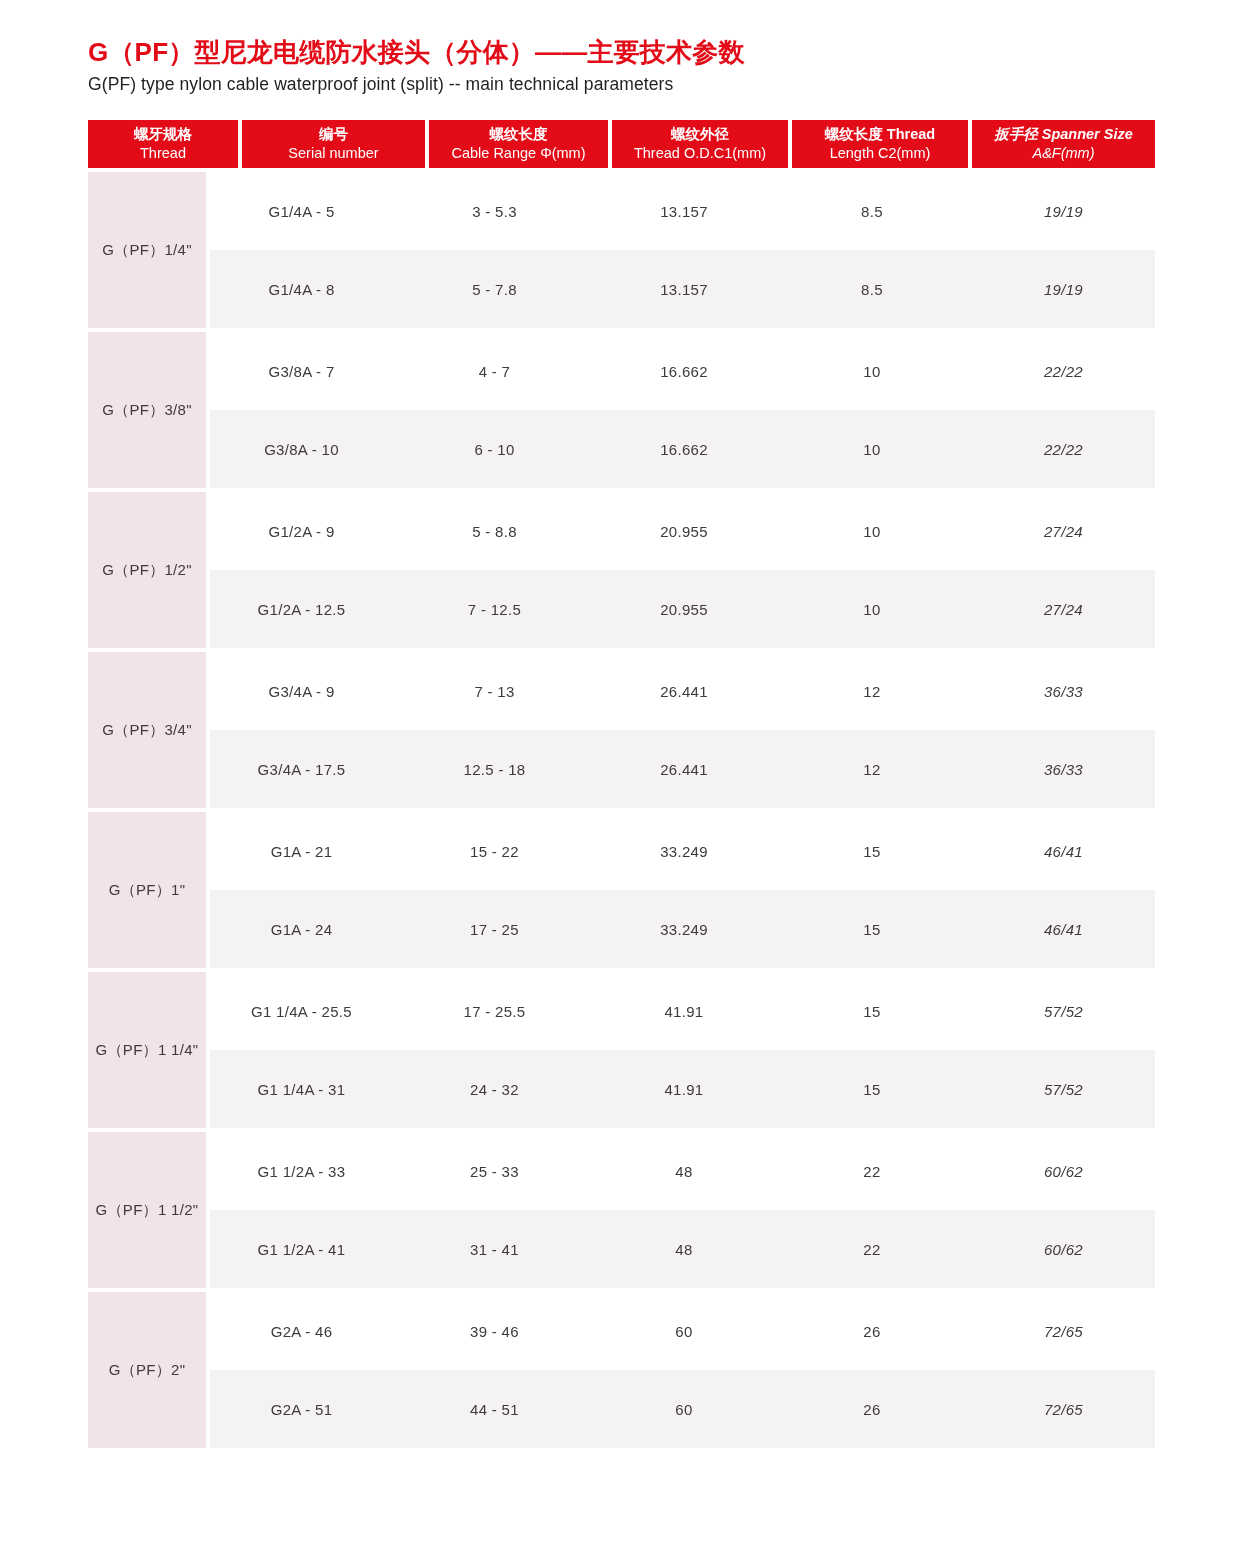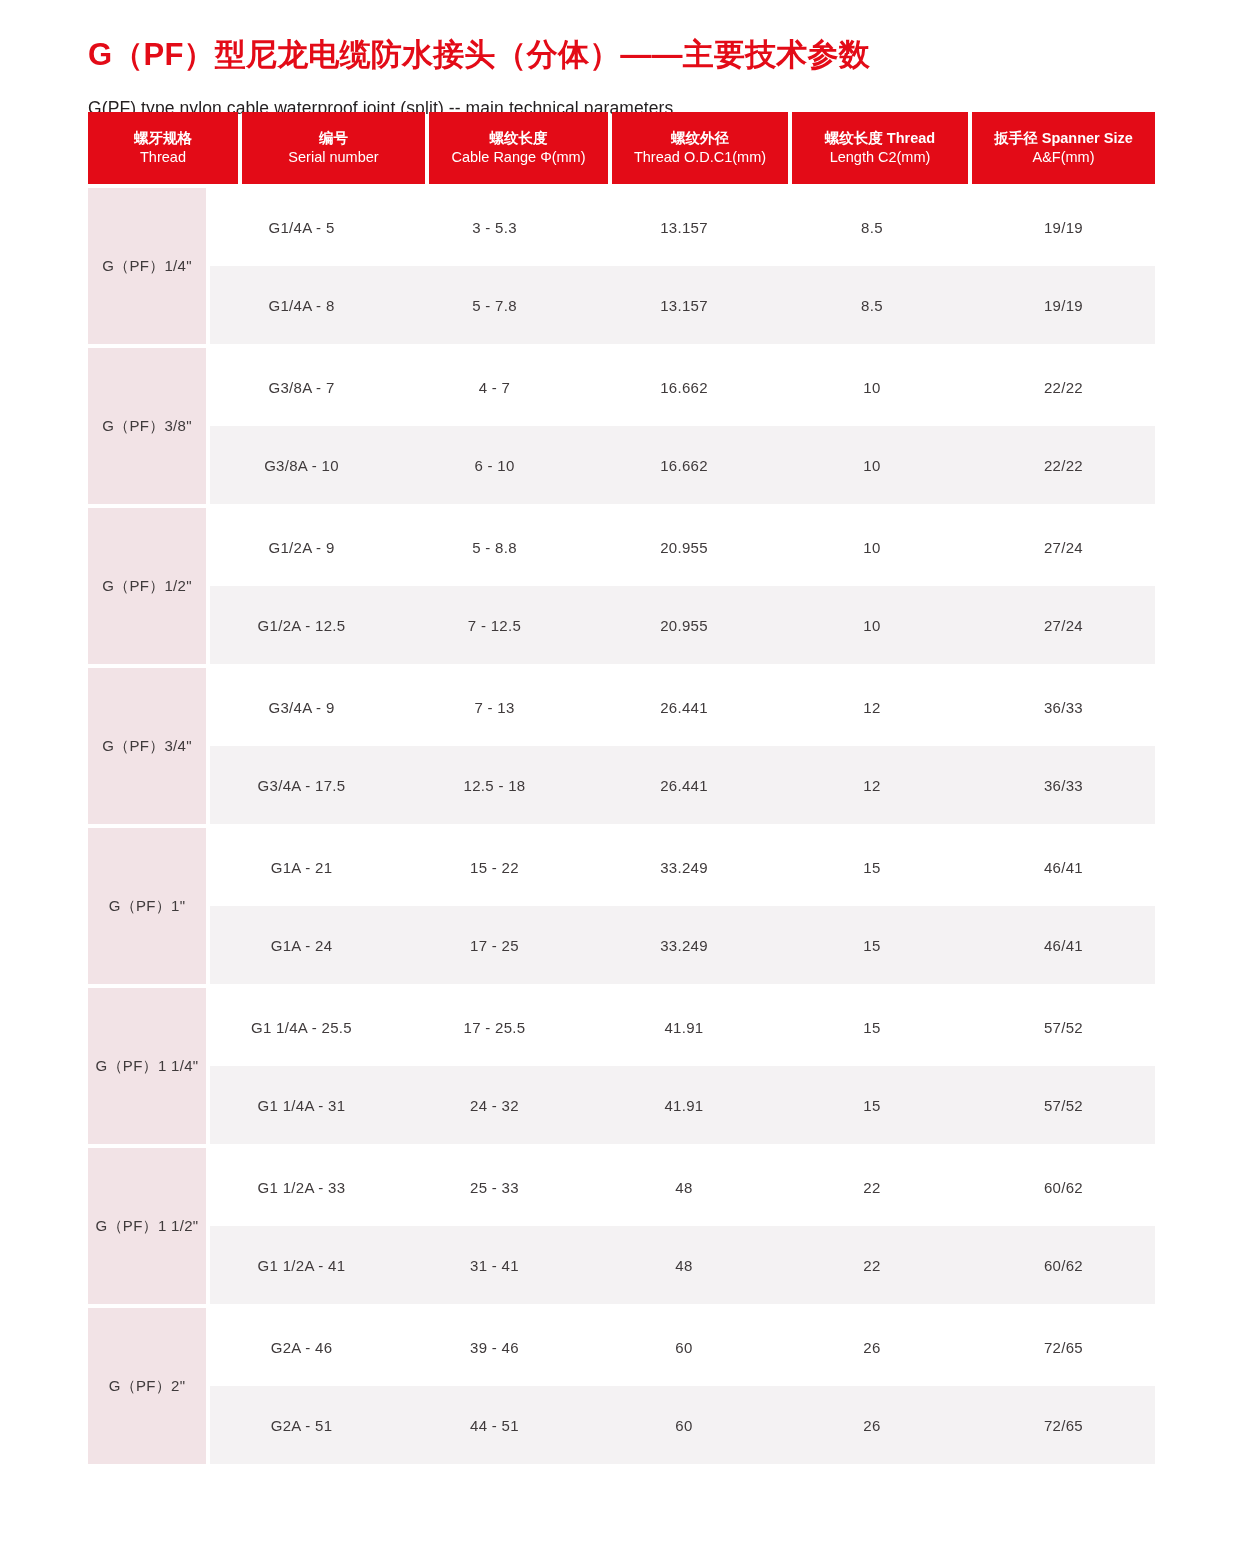--- a/index.html
+++ b/index.html
@@ -22,50 +22,51 @@
   }
 
   
   .title-block {
     position: absolute;
     left: 88px;
     top: 36px;
     width: 1070px;
   }
   .title-cn {
-    font-size: 31px;
+    font-size: 26px;
     font-weight: bold;
     color: #e30b17;
     letter-spacing: 0.2px;
     line-height: 1.25;
     white-space: nowrap;
   }
   .title-en {
-    margin-top: 23px;
+    margin-top: 5px;
     font-size: 17.5px;
     font-weight: normal;
     color: #231f20;
     letter-spacing: 0.1px;
     line-height: 1.25;
     white-space: nowrap;
   }
 
   
   .table-wrap {
     position: absolute;
     left: 88px;
     top: 112px;
     width: 1067px;
   }
 
   .thead {
     display: flex;
     width: 100%;
-    height: 72px;
+    height: 48px;
     gap: 4px;
+    margin-top: 8px;
   }
   .th {
     background: #e30b17;
     color: #ffffff;
     display: flex;
     flex-direction: column;
     align-items: center;
     justify-content: center;
     text-align: center;
     line-height: 1.28;
@@ -82,21 +83,21 @@
     font-weight: normal;
     white-space: nowrap;
   }
 
   
   .c0 { width: 150px; }
   .c1 { width: 183px; }
   .c2 { width: 179px; }
   .c3 { width: 176px; }
   .c4 { width: 176px; }
-  .c5 { width: 183px; }
+  .c5 { width: 183px; font-style: italic; }
 
   .tbody {
     width: 100%;
   }
 
   .group {
     display: flex;
     width: 100%;
     gap: 4px;
     margin-top: 4px;

